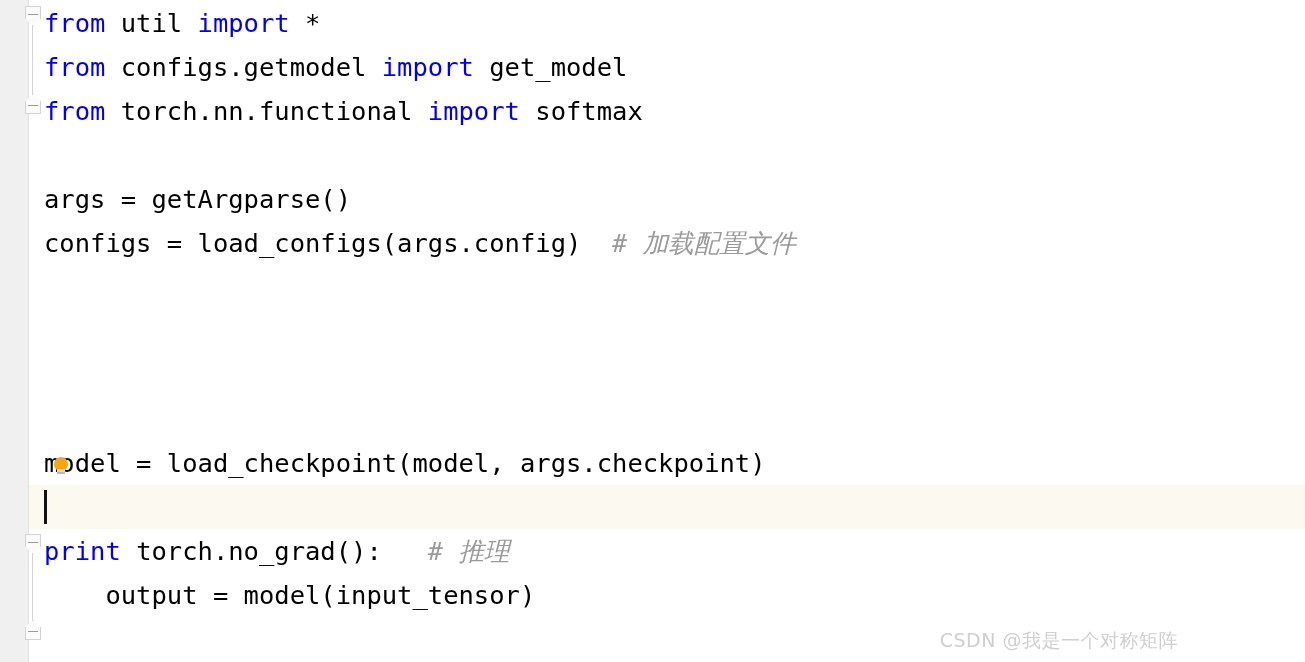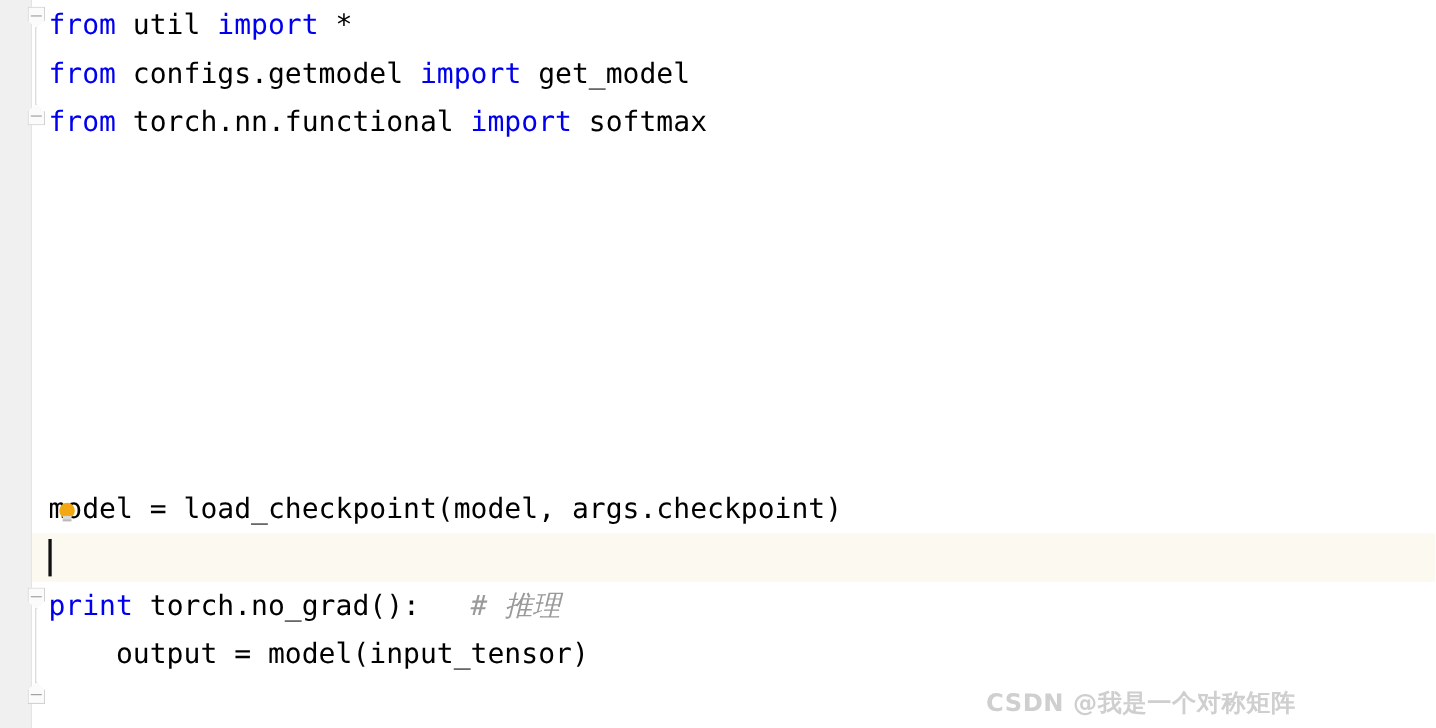--- a/index.html
+++ b/index.html
@@ -154,26 +154,25 @@
     background: #b9b9b9;
   }
 
   
   .watermark {
     position: absolute;
     right: 14px;
     bottom: 8px;
     z-index: 10;
     color: #cfcfcf;
-    font-size: 22px;
+    font-size: 19px;
     font-family: "DejaVu Sans", "Liberation Sans", sans-serif;
     letter-spacing: 0.5px;
     white-space: nowrap;
     user-select: none;
-    font-weight: bold;
   }
 </style>
 </head>
 <body>
 
 <div id="editor">
 
   <div class="current-line" style="top: 485px;"></div>
 
   <div class="gutter"></div>
@@ -198,20 +197,22 @@
         <div class="shape"></div>
         <div class="minus"></div>
       </div>
     </div>
 
   <div class="code" id="code-layer">
       <div class="line" style="top: 1px;"><span class="kw">from </span><span class="plain">util </span><span class="kw">import </span><span class="plain">*</span></div>
       <div class="line" style="top: 89px;"><span class="kw">from </span><span class="plain">torch.nn.functional </span><span class="kw">import </span><span class="plain">softmax</span></div>
       <div class="line" style="top: 45px;"><span class="kw">from </span><span class="plain">configs.getmodel </span><span class="kw">import </span><span class="plain">get_model</span></div>
       <div class="line" style="top: 133px;"></div>
+      <div class="line" style="top: 177px;"><span class="plain">args = getArgparse()</span></div>
+      <div class="line" style="top: 221px;"><span class="plain">configs = load_configs(args.config)</span><span class="comment">  # 加载配置文件</span></div>
       <div class="line" style="top: 353px;"></div>
       <div class="line" style="top: 441px;"><span class="plain">model = load_checkpoint(model, args.checkpoint)</span></div>
       <div class="line" style="top: 485px;"></div>
       <div class="line" style="top: 529px;"><span class="kw">print </span><span class="plain">torch.no_grad():</span><span class="comment">   # 推理</span></div>
       <div class="line" style="top: 573px;"><span class="plain">    output = model(input_tensor)</span></div>
     </div>
 
   <div class="caret" id="caret" style="left: 44px; top: 490px;"></div>
 
   <div class="bulb" id="bulb" title="Show intention actions" style="left: 52px; top: 457px;">

